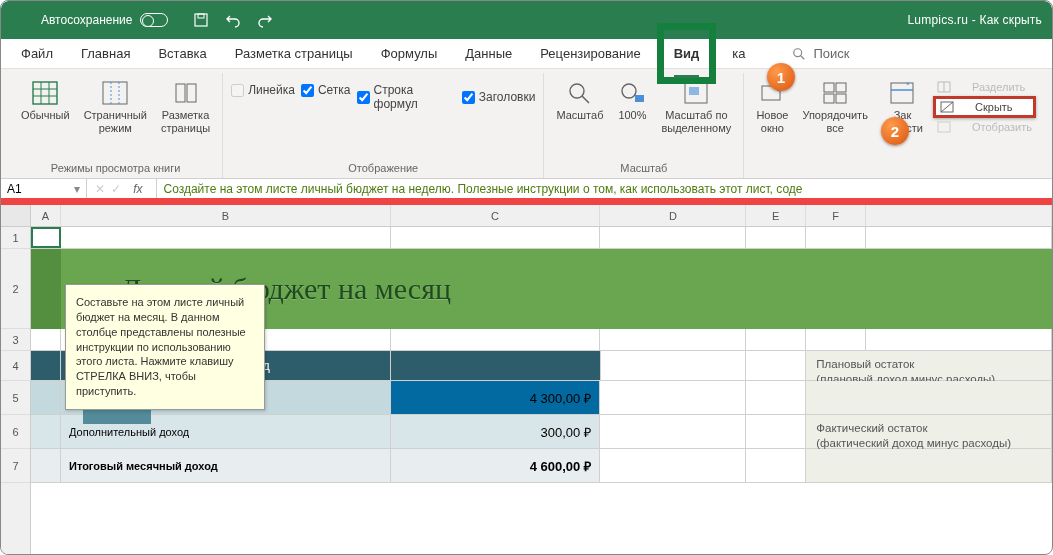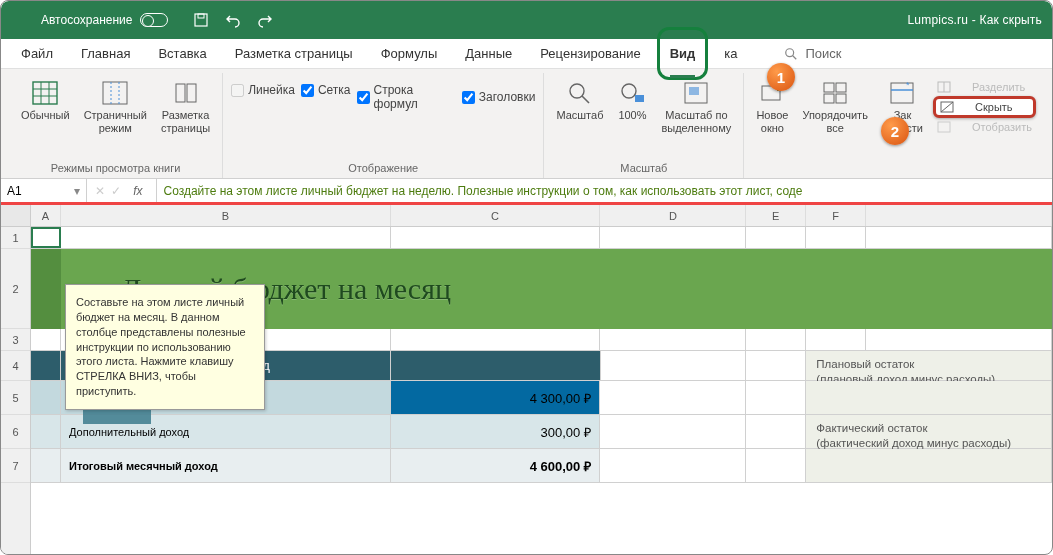--- a/index.html
+++ b/index.html
@@ -8,39 +8,39 @@
 .autosave{display:flex;align-items:flex-end;gap:8px;margin-left:30px}
 .toggle{width:28px;height:14px;border:1px solid #fff;border-radius:8px;position:relative}
 .toggle::after{content:"";position:absolute;left:1px;top:1px;width:10px;height:10px;border-radius:50%;background:#2a7d4f;border:1px solid #fff}
 .qat{display:flex;gap:14px;margin-left:24px;align-items:center}
 .qat-icon{width:18px;height:18px;display:flex;align-items:center;justify-content:center;color:#fff}
 .title-text{margin-left:auto;color:#fff;font-size:12px;letter-spacing:.2px}
 .tabs{height:30px;background:#fff;display:flex;align-items:center;padding:0 8px;gap:4px;border-bottom:1px solid #e0e0e0;font-size:13px;color:#333}
 .tab{padding:4px 12px;cursor:pointer;position:relative}
 .tab.active{font-weight:600}
 .tab.active::after{content:"";position:absolute;left:10px;right:10px;bottom:-1px;height:3px;background:#2a7d4f}
-.tab.hl{border:3px solid #15803d;border-radius:12px;padding:16px 10px}
+.tab.hl{border:7px solid #15803d;border-radius:0;padding:16px 10px}
 .search-wrap{margin-left:30px;display:flex;align-items:center;gap:8px;color:#666}
 .ribbon{height:110px;background:#f3f2f1;display:flex;align-items:stretch;padding:4px 8px 0;font-size:11px;color:#444;border-bottom:1px solid #d0d0d0}
 .group{display:flex;flex-direction:column;align-items:center;padding:0 8px;border-right:1px solid #ddd}
 .group:last-child{border-right:none}
 .group-body{flex:1;display:flex;align-items:flex-start;gap:6px;padding-top:4px}
 .group-label{font-size:11px;color:#666;padding:2px 0 4px;text-align:center}
 .vbtn{display:flex;flex-direction:column;align-items:center;gap:2px;padding:2px 4px;cursor:pointer;text-align:center;line-height:1.15}
 .vbtn .ic{width:30px;height:28px;display:flex;align-items:center;justify-content:center}
 .vbtn.disabled{color:#aaa}
 .chk-col{display:flex;flex-direction:row;gap:6px;padding-top:6px}
 .chk{display:flex;align-items:center;gap:4px;font-size:12px}
 .chk input{width:13px;height:13px}
 .win-col{display:flex;flex-direction:column;gap:1px;padding-top:2px;font-size:11px}
 .win-item{display:flex;align-items:center;gap:21px;padding:2px 4px;cursor:pointer}
 .win-item.disabled{color:#bbb}
-.win-item.hl{border:3px solid #c0392b;border-radius:6px;background:#fff;box-shadow:0 1px 3px rgba(0,0,0,.3)}
+.win-item.hl{border:3px solid #c0392b;border-radius:0;background:#fff;box-shadow:0 1px 3px rgba(0,0,0,.3)}
 .callout{position:absolute;width:28px;height:28px;border-radius:50%;background:radial-gradient(circle at 35% 30%,#ff9b4a,#d95410);color:#fff;font-weight:700;display:flex;align-items:center;justify-content:center;font-size:15px;box-shadow:0 1px 3px rgba(0,0,0,.4);z-index:10}
-.namebox-row{height:26px;display:flex;align-items:center;border-bottom:3px solid #ef4444;font-size:12px;background:#fff}
+.namebox-row{height:26px;display:flex;align-items:center;border-bottom:7px solid #ef4444;font-size:12px;background:#fff}
 .namebox{width:86px;padding:0 6px;border-right:1px solid #d0d0d0;height:100%;display:flex;align-items:center}
 .fx-btns{display:flex;gap:6px;padding:0 8px;color:#888;align-items:center;height:100%;border-right:1px solid #d0d0d0}
 .fx{font-style:italic;color:#666;padding:0 6px}
 .formula-txt{padding:0 6px;color:#4d7c0f;white-space:nowrap;overflow:hidden}
 .sheet{position:relative;display:flex;height:calc(555px - 38px - 30px - 110px - 26px - 2px)}
 .rowhdrs{width:30px;background:#f0f0f0;border-right:1px solid #ccc}
 .corner{height:22px;border-bottom:1px solid #ccc;background:#e8e8e8}
 .rowh{height:22px;display:flex;align-items:center;justify-content:center;font-size:11px;color:#555;border-bottom:1px solid #ddd;background:#f0f0f0}
 .rowh.r2{height:80px}
 .rowh.r5,.rowh.r6,.rowh.r7{height:34px}

